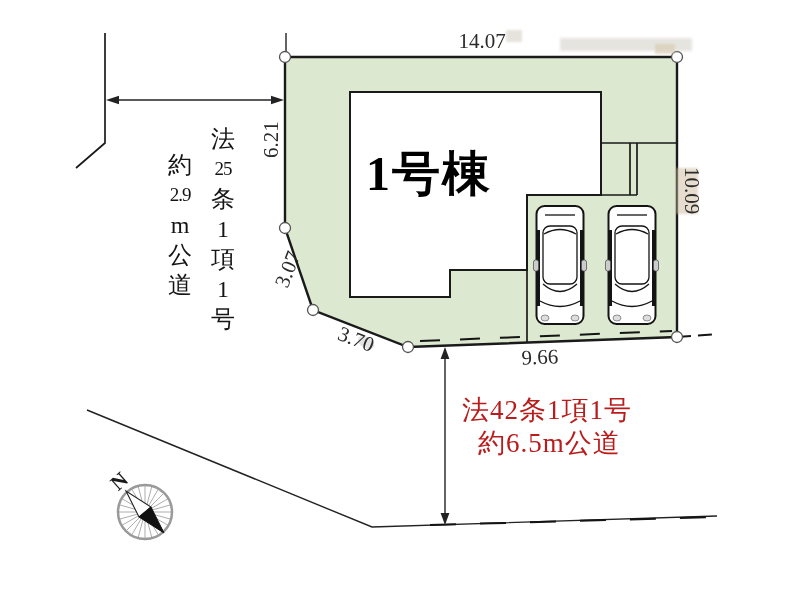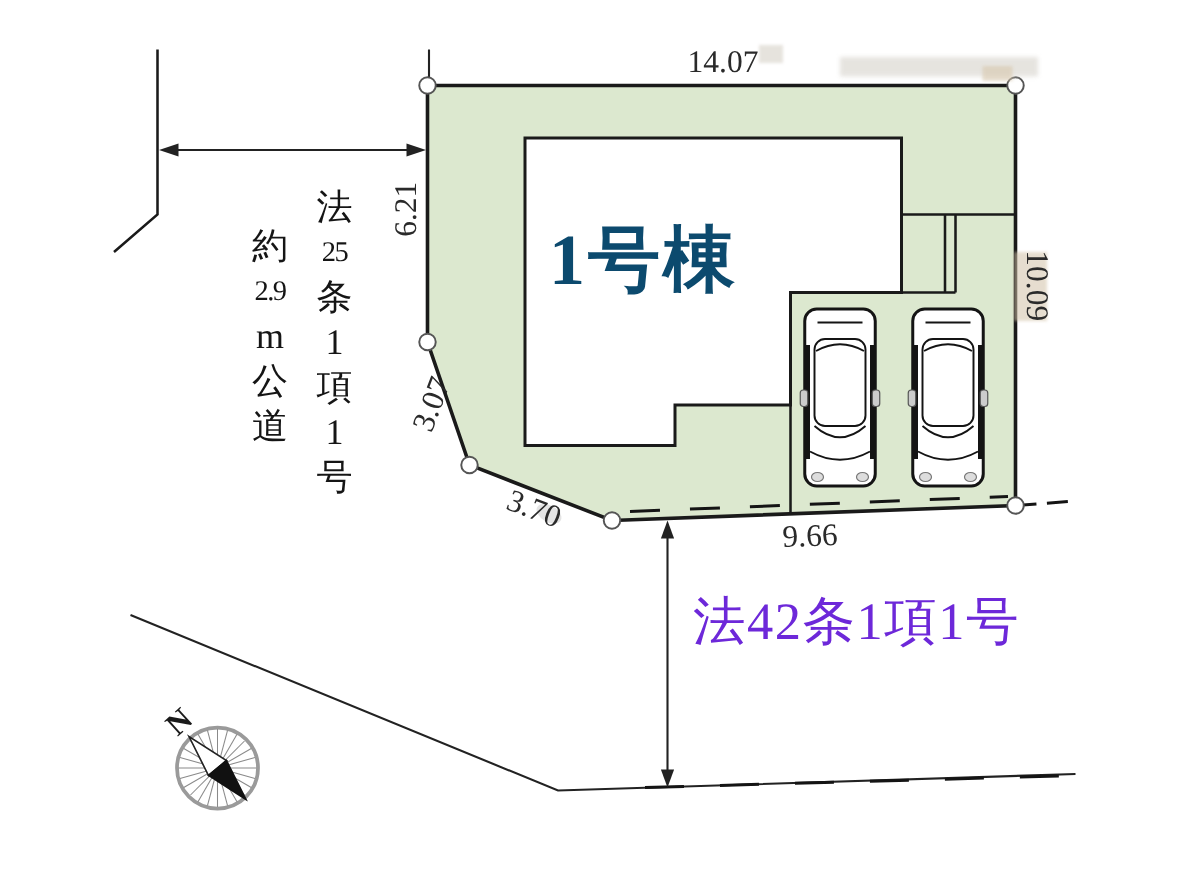--- a/index.html
+++ b/index.html
@@ -4,26 +4,26 @@
 <style>
   html,body{margin:0;padding:0;background:#ffffff;}
   .stage{
     position:relative;width:800px;height:595px;background:#fff;overflow:hidden;
     font-family:"Liberation Serif","DejaVu Serif",serif;color:var(--text,#1c1c1c);border-radius:23px;
   }
   .stage svg{position:absolute;left:0;top:0;}
   .lbl{position:absolute;white-space:nowrap;line-height:1;}
   .dim{font-size:21px;color:#2a2a2a;text-align:center;}
   .rot{transform-origin:center center;}
-  .bldg-label{font-size:48px;font-weight:bold;letter-spacing:2px;color:#0c4a6e;}
+  .bldg-label{font-size:48px;font-weight:bold;letter-spacing:2px;color:#000000;}
   .vcol{position:absolute;display:flex;flex-direction:column;align-items:center;
         width:32px;font-size:24px;color:#151515;}
   .vcol span{display:block;height:30px;line-height:30px;text-align:center;}
   .vcol .tcy{font-size:19px;letter-spacing:-1px;}
-  .note{font-size:35px;letter-spacing:1px;color:#6d28d9;}
+  .note{font-size:27px;letter-spacing:1px;color:#b91c1c;}
   .smudge{position:absolute;pointer-events:none;}
   .n-label{font-size:21px;font-weight:bold;transform:rotate(-42deg);color:#1a1a1a;}
   .plotpoly{fill:var(--plot-fill,#dce8cf);stroke:var(--line,#1a1a1a);stroke-width:2.4;}
   .bldg{fill:#ffffff;stroke:var(--line,#1a1a1a);stroke-width:2;}
   .thin{stroke:var(--line,#1a1a1a);stroke-width:1.7;fill:none;}
   .hair{stroke:#222;stroke-width:1.4;fill:none;}
   .vertex{fill:#ffffff;stroke:#555;stroke-width:1.3;}
   .carbody{fill:#ffffff;stroke:#141414;stroke-width:2;}
   .carline{fill:none;stroke:#141414;stroke-width:1.3;}
   .carside{stroke:#141414;stroke-width:3;}
@@ -160,16 +160,17 @@
   </div>
   <div class="vcol" style="left:164px;top:150px;">
     <span>約</span>
     <span class="tcy">2.9</span>
     <span>m</span>
     <span>公</span>
     <span>道</span>
   </div>
 
   <div class="lbl note" style="left:462px;top:397px;">法42条1項1号</div>
+  <div class="lbl note" style="left:478px;top:430px;">約6.5m公道</div>
 
   <div class="lbl n-label" style="left:112px;top:471px;">N</div>
 
 </div>
 
 </body></html>

